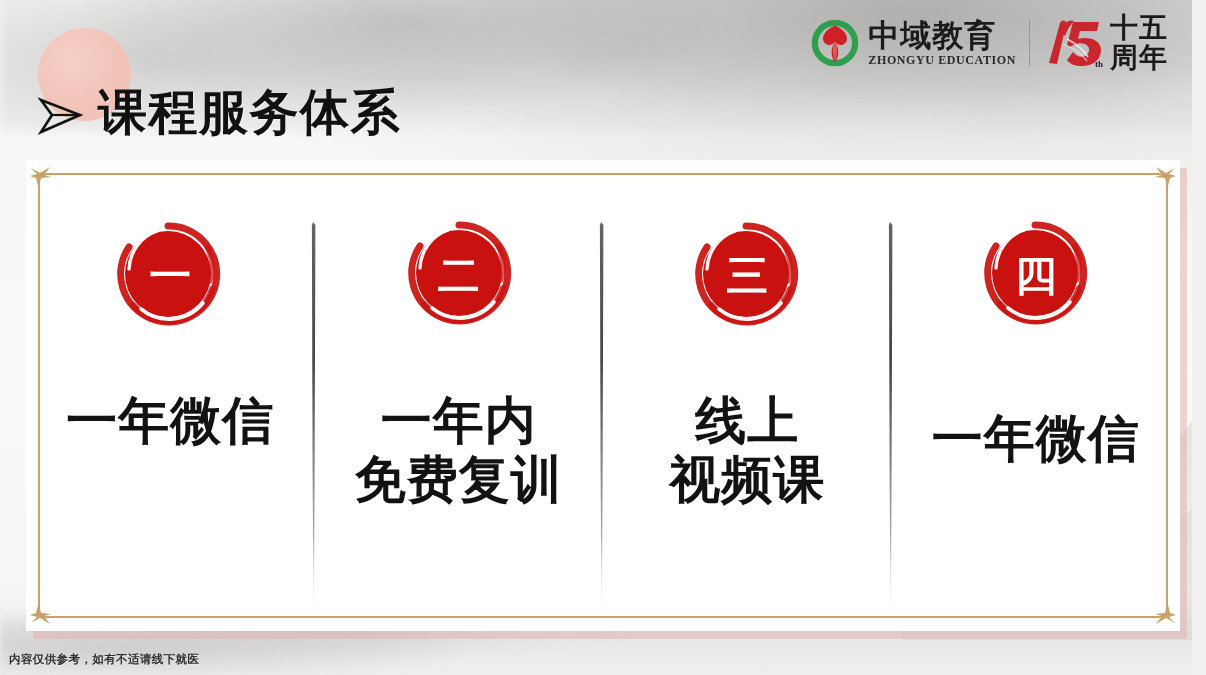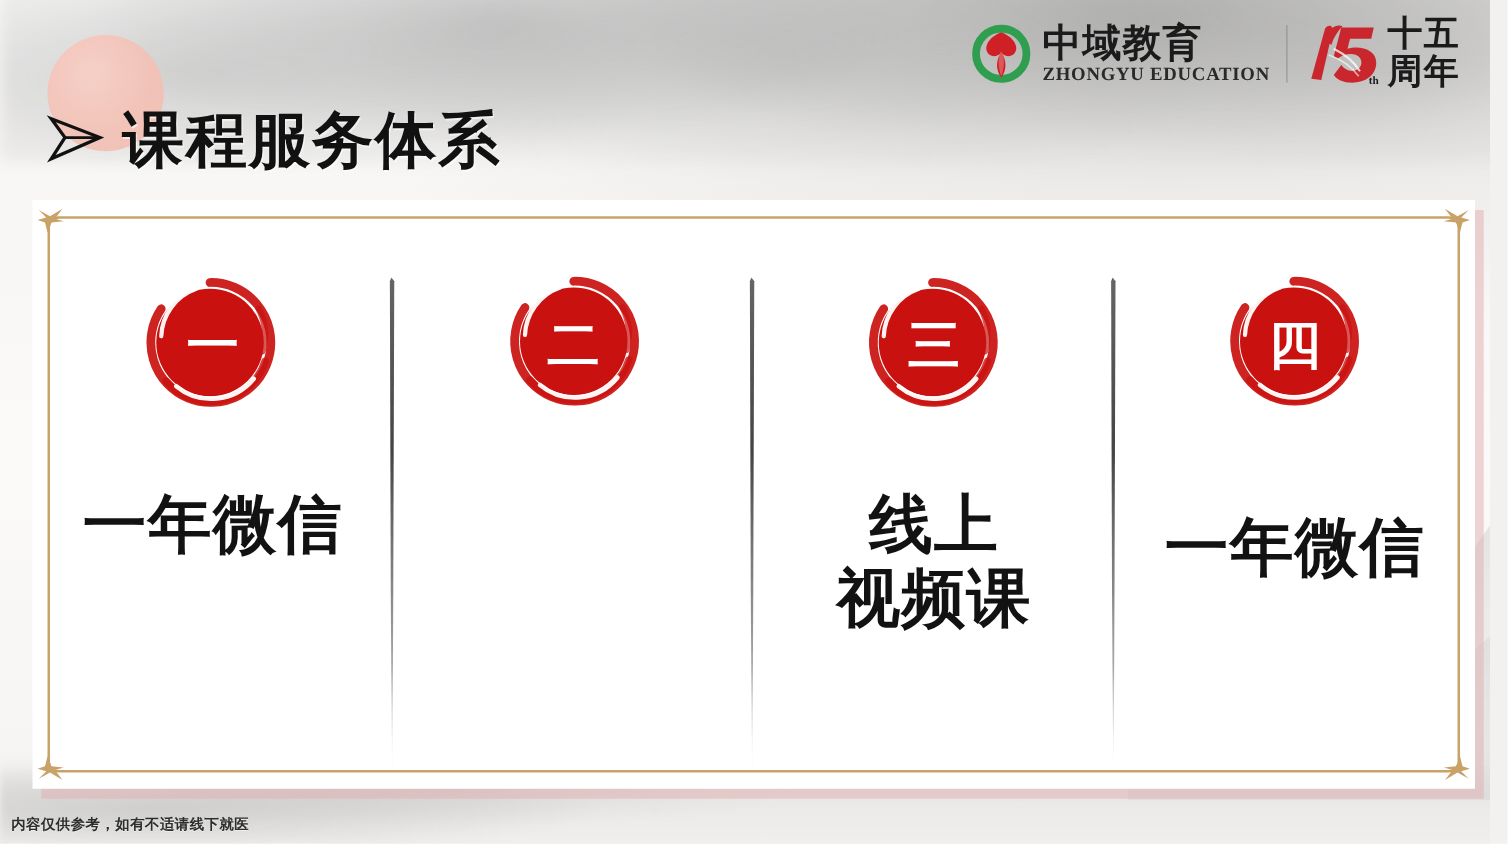--- a/index.html
+++ b/index.html
@@ -57,42 +57,42 @@
   }
   .brand-left{ display:flex; align-items:center; gap:9px; }
   .brand-mark{ width:48px; height:48px; flex:none; }
   .brand-words{ display:flex; flex-direction:column; justify-content:center; line-height:1; }
   .brand-cn{
     font-family:"Liberation Serif","DejaVu Serif",serif;
     font-size:31px; font-weight:700; color:#1b1b1b; letter-spacing:1px;
   }
   .brand-en{
     font-family:"Liberation Serif","DejaVu Serif",serif;
-    font-size:15px; font-weight:700; color:#2a2a2a;
+    font-size:12px; font-weight:700; color:#2a2a2a;
     letter-spacing:.6px; margin-top:3px;
   }
   .brand-sep{ width:1px; height:46px; background:#8d8d8d; opacity:.8; }
   .brand-anniv{ display:flex; align-items:center; gap:5px; }
   .anniv-15{ width:62px; height:52px; flex:none; position:relative; }
   .anniv-cn{
     font-family:"Liberation Serif","DejaVu Serif",serif;
     font-size:28px; font-weight:700; color:#1b1b1b;
     line-height:1.06; letter-spacing:1px; text-align:center;
   }
 
   
   .title-blob{
     position:absolute; left:38px; top:28px; width:93px; height:93px;
     border-radius:50%;
     background:radial-gradient(circle at 38% 34%, #f8cfc6 0%, #f4c2b6 55%, #f1bcb0 100%);
     opacity:.92; filter:blur(.4px);
   }
   .title-row{
     position:absolute; left:36px; top:88px;
-    display:flex; align-items:flex-start; gap:14px;
+    display:flex; align-items:flex-end; gap:14px;
   }
   .title-arrow{ width:48px; height:44px; flex:none; }
   .title-text{
     font-family:"DejaVu Sans","Liberation Sans",sans-serif;
     font-size:49px; font-weight:700; color:#111;
     letter-spacing:1.5px; line-height:1;
     text-shadow:1px 1px 0 rgba(255,255,255,.55);
   }
 
   
@@ -272,20 +272,24 @@
         <svg viewBox="0 0 118 118">
           <circle cx="59" cy="56" r="43" fill="#c9110f"></circle>
           <path d="M59 8 A48 48 0 1 1 20 29" fill="none" stroke="#c9110f" stroke-width="7" stroke-linecap="round" opacity=".92"></path>
           <path d="M24 87 A46 46 0 0 0 103 71" fill="none" stroke="#c9110f" stroke-width="6" stroke-linecap="round" opacity=".8"></path>
           <path d="M98 29 A46 46 0 0 1 101 63" fill="none" stroke="#c9110f" stroke-width="5" stroke-linecap="round" opacity=".7"></path>
           <path d="M20 51 A42 42 0 0 1 48 13" fill="none" stroke="#ffffff" stroke-width="3.4" stroke-linecap="round" opacity=".95"></path>
           <path d="M32 91 A44 44 0 0 0 94 85" fill="none" stroke="#ffffff" stroke-width="3.6" stroke-linecap="round" opacity=".95"></path>
         </svg>
         <span class="badge-num">二</span>
       </div>
+      <div class="col-label">
+        <span>一年内</span>
+        <span>免费复训</span>
+      </div>
       <svg class="divider" viewBox="0 0 10 400" preserveAspectRatio="none">
         <defs>
           <linearGradient id="dv2" x1="0" y1="0" x2="0" y2="1">
             <stop offset="0%" stop-color="#4a4a4a" stop-opacity=".85"></stop>
             <stop offset="35%" stop-color="#3a3a3a" stop-opacity=".95"></stop>
             <stop offset="78%" stop-color="#6d6d6d" stop-opacity=".6"></stop>
             <stop offset="100%" stop-color="#bdbdbd" stop-opacity="0"></stop>
           </linearGradient>
         </defs>
         <path d="M4.1 0 L6.4 3 L5.6 250 L5.1 360 L4.8 400 L4.3 360 L3.6 250 L2.9 3 Z" fill="url(#dv2)"></path>

